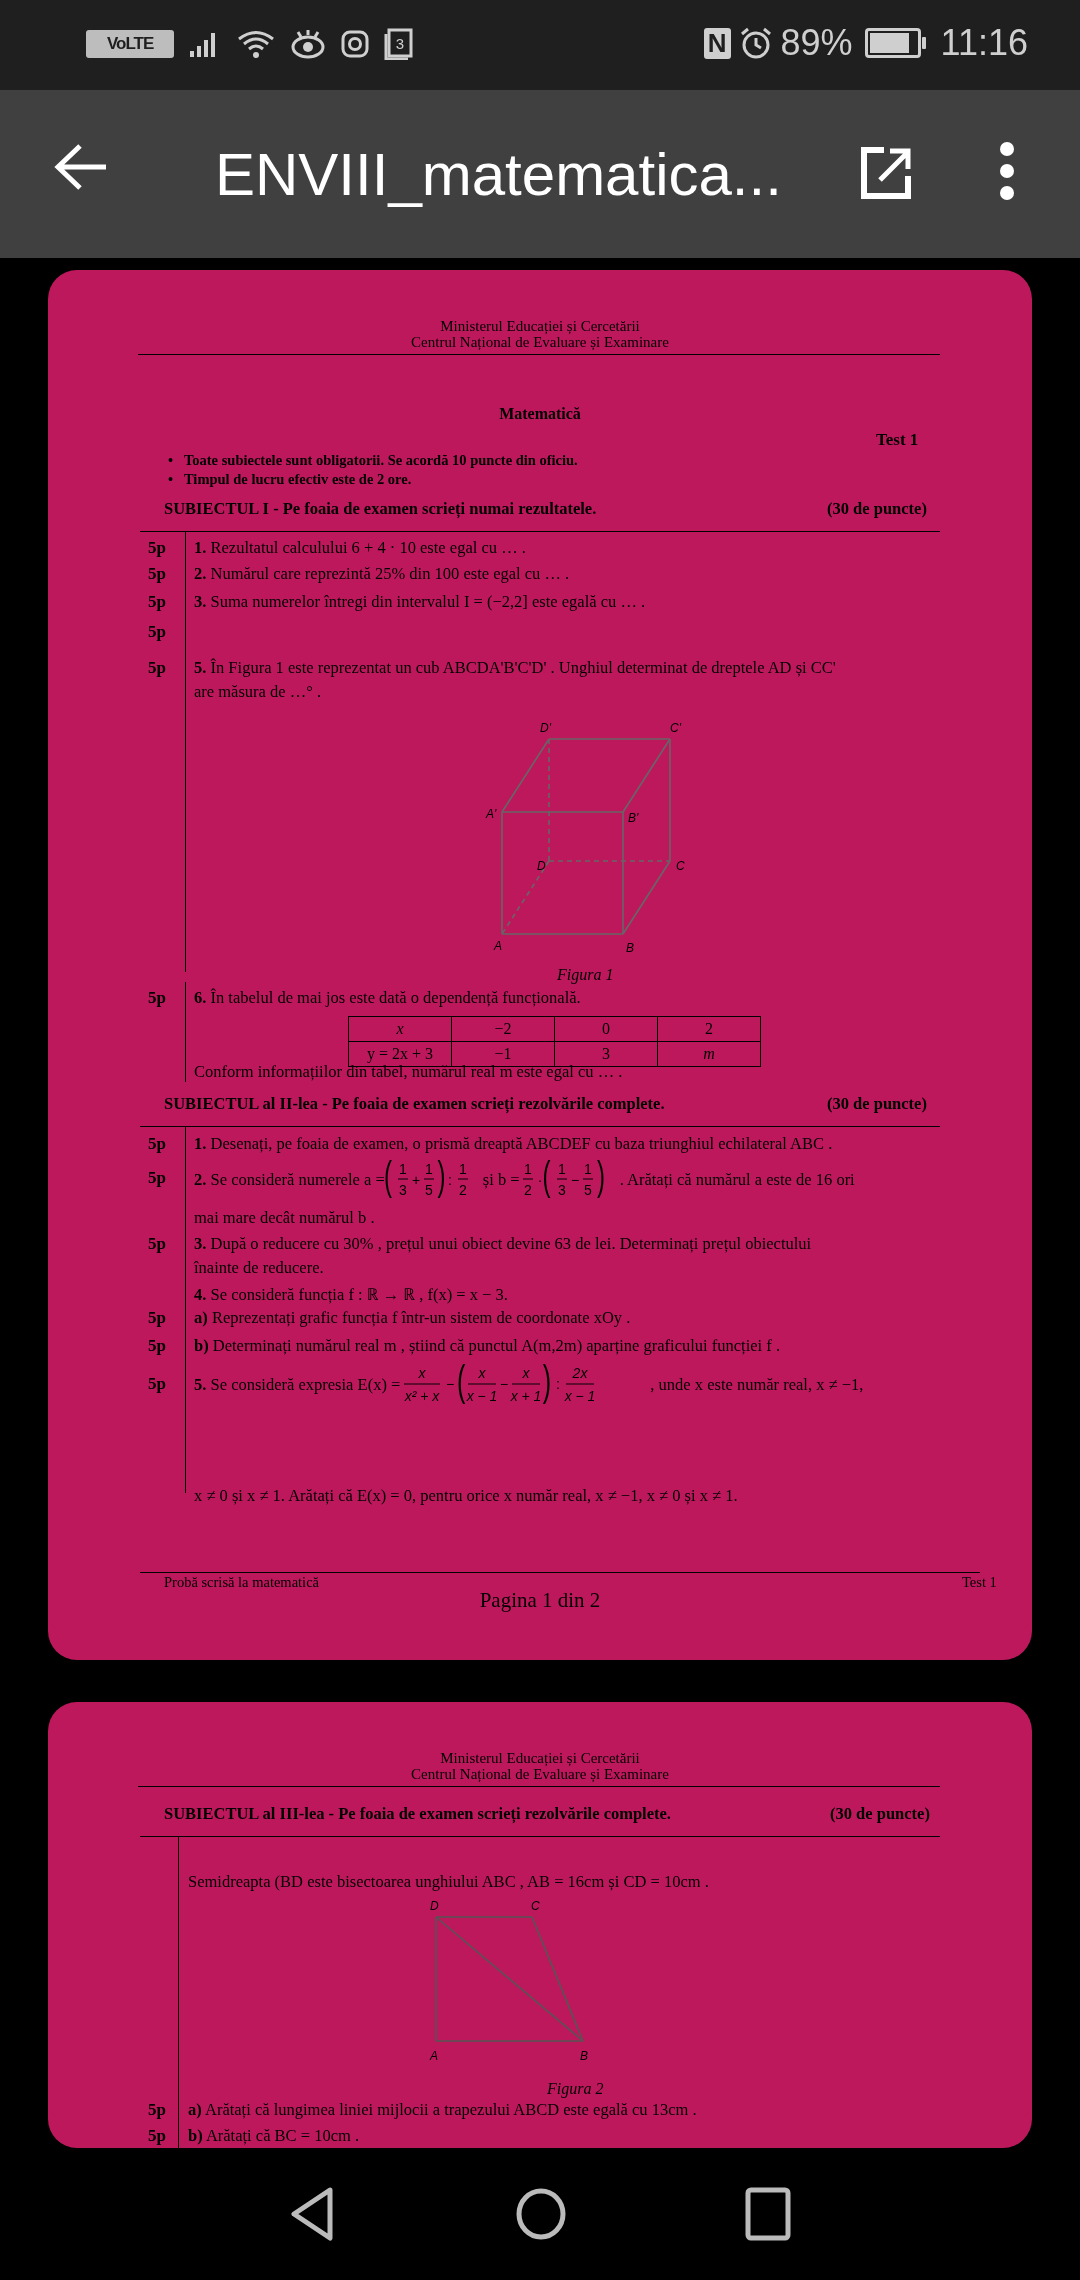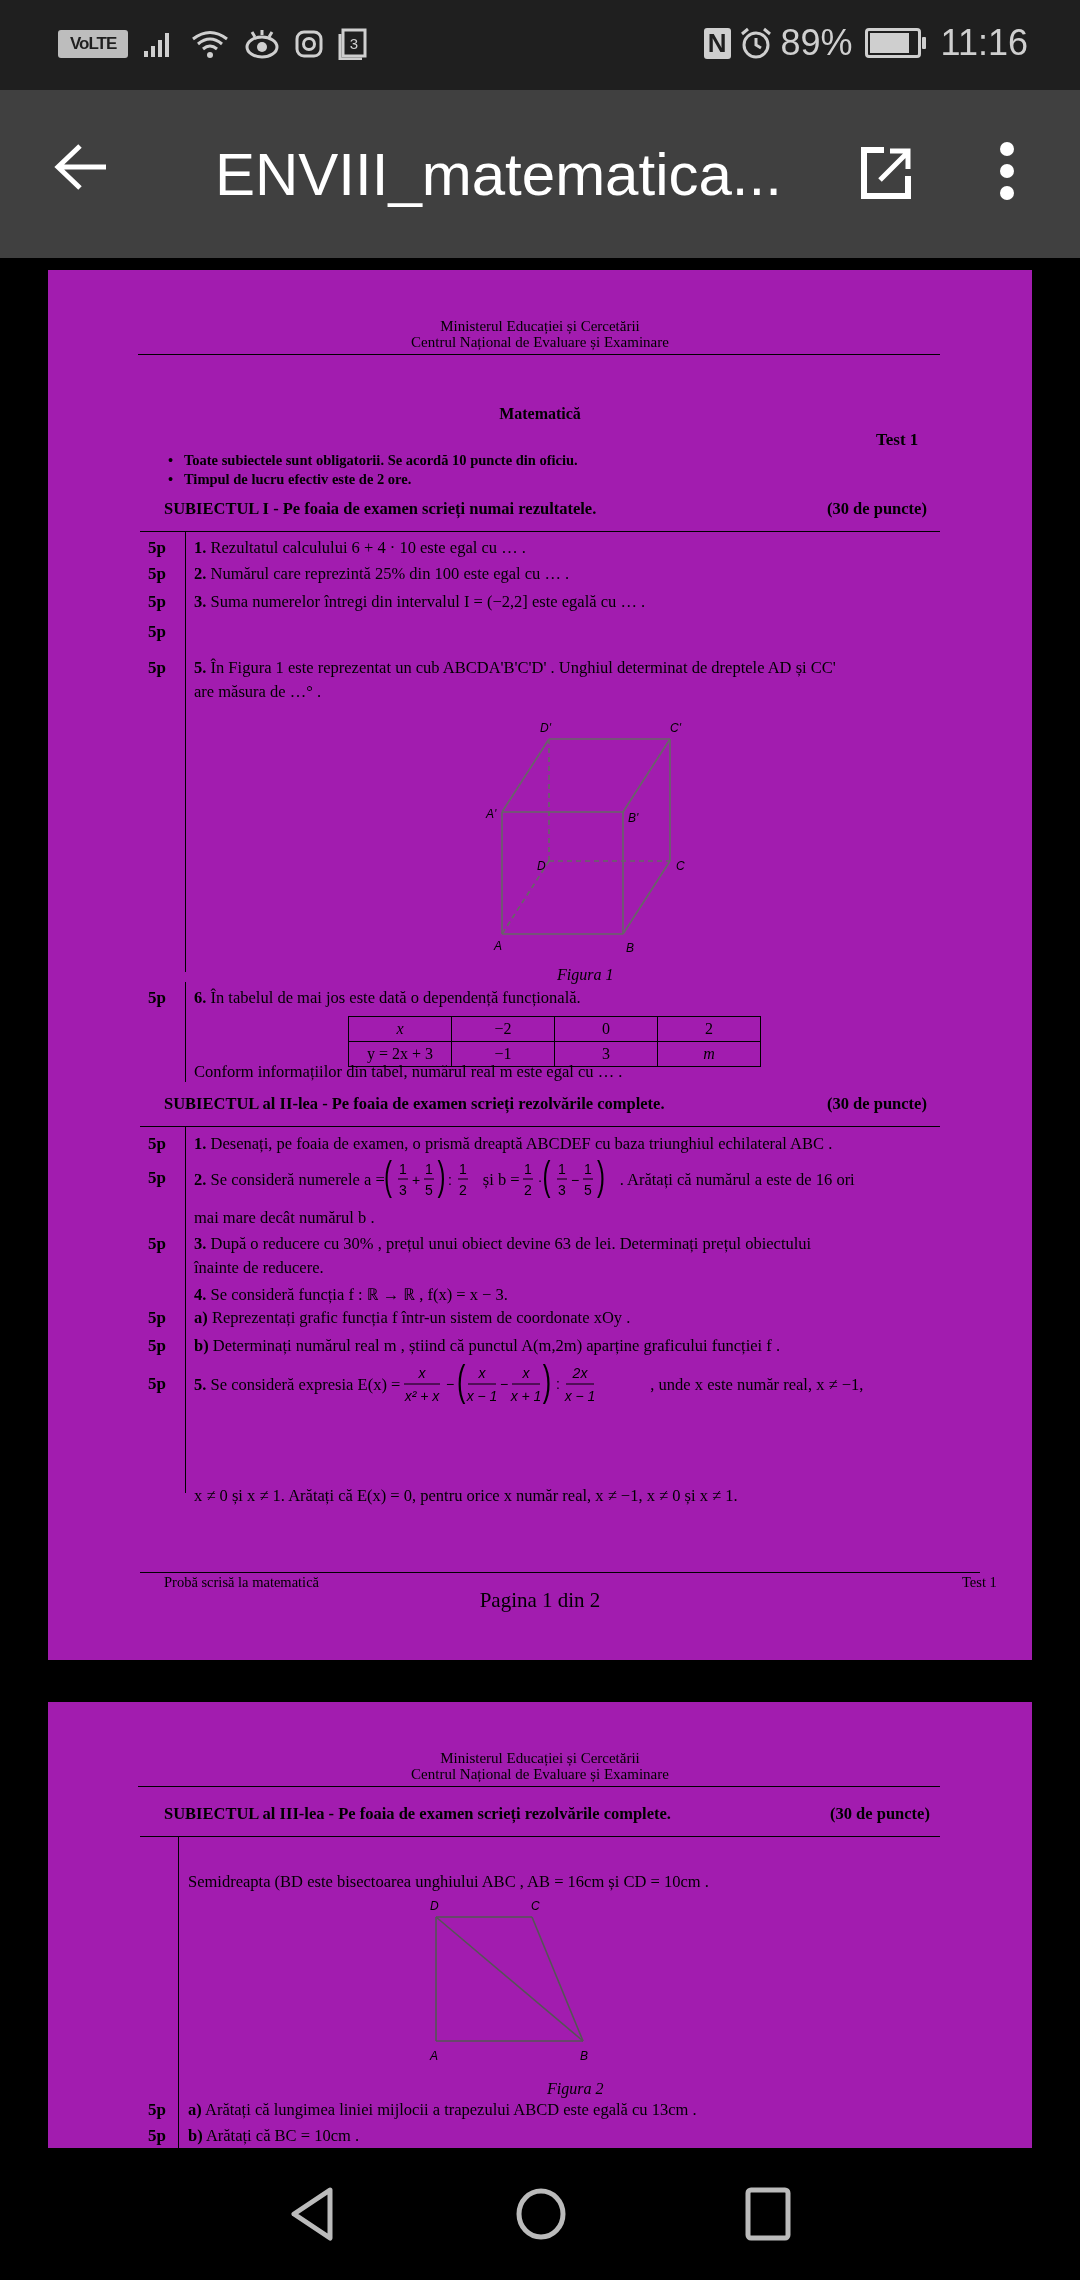--- a/index.html
+++ b/index.html
@@ -1,31 +1,31 @@
 <!DOCTYPE html>
 <html><head>
 <meta charset="utf-8">
 <style>
   html, body { margin:0; padding:0; }
   body { width:1080px; height:2280px; background:#000; position:relative; overflow:hidden; font-family:"Liberation Sans", sans-serif; }
   .statusbar { position:absolute; left:0; top:0; width:1080px; height:90px; background:#1f1f1f; color:#cfcfcf; }
   .sb-left { position:absolute; left:58px; top:28px; display:flex; align-items:center; gap:14px; }
-  .volte { background:#bdbdbd; color:#1f1f1f; font-weight:bold; font-size:17px; padding:4px 12px; border-radius:3px; font-family:"Liberation Sans Narrow","Liberation Sans",sans-serif; letter-spacing:-1px; }
+  .volte { background:#bdbdbd; color:#1f1f1f; font-weight:bold; font-size:17px; padding:4px 21px; border-radius:3px; font-family:"Liberation Sans Narrow","Liberation Sans",sans-serif; letter-spacing:-1px;margin-left:28px; }
   .sb-right { position:absolute; right:52px; top:22px; display:flex; align-items:center; gap:8px; font-size:36px; }
   .nfc { background:#cfcfcf; color:#1f1f1f; font-weight:bold; font-size:26px; padding:0 4px; border-radius:3px; }
   .battery { width:50px; height:24px; border:3px solid #cfcfcf; border-radius:4px; position:relative; margin-left:4px; }
   .battery .fill { position:absolute; left:2px; top:2px; bottom:2px; background:#cfcfcf; }
   .battery:after { content:""; position:absolute; right:-8px; top:6px; width:4px; height:12px; background:#cfcfcf; border-radius:1px; }
   .appbar { position:absolute; left:0; top:90px; width:1080px; height:168px; background:#404040; color:#fff; }
   .back { position:absolute; left:52px; top:48px; font-size:64px; line-height:1; color:#fff; cursor:pointer; }
   .title { position:absolute; left:215px; top:50px; font-size:60px; color:#fff; }
   .open-ext { position:absolute; left:860px; top:56px; width:48px; height:50px; cursor:pointer; }
   .more { position:absolute; left:995px; top:52px; width:24px; height:60px; cursor:pointer; }
   .more span { display:block; width:14px; height:14px; background:#fff; border-radius:50%; margin:0 auto 8px; }
-  .page { position:absolute; background:#a21caf; color:#000; font-family:"Liberation Serif", serif; }
+  .page { position:absolute; background:#be185d; color:#000; font-family:"Liberation Serif", serif;border-radius:29px; }
   #page1 { left:48px; top:270px; width:984px; height:1390px; }
   #page2 { left:48px; top:1702px; width:984px; height:446px; overflow:hidden; }
   .hdr { position:absolute; left:0; width:100%; text-align:center; font-size:15px; line-height:17px; }
   .rule { position:absolute; left:90px; width:802px; border-top:1.5px solid #000; }
   .bold { font-weight:bold; }
   .abs { position:absolute; }
   .txt { font-size:16.5px; white-space:nowrap;margin-left:24px; }
   .pts { position:absolute; left:100px; font-weight:bold; font-size:17px; }
   .vline { position:absolute; left:137px; border-left:1.5px solid #000; }
   .q { position:absolute; left:146px; font-size:16.5px; white-space:nowrap; }

